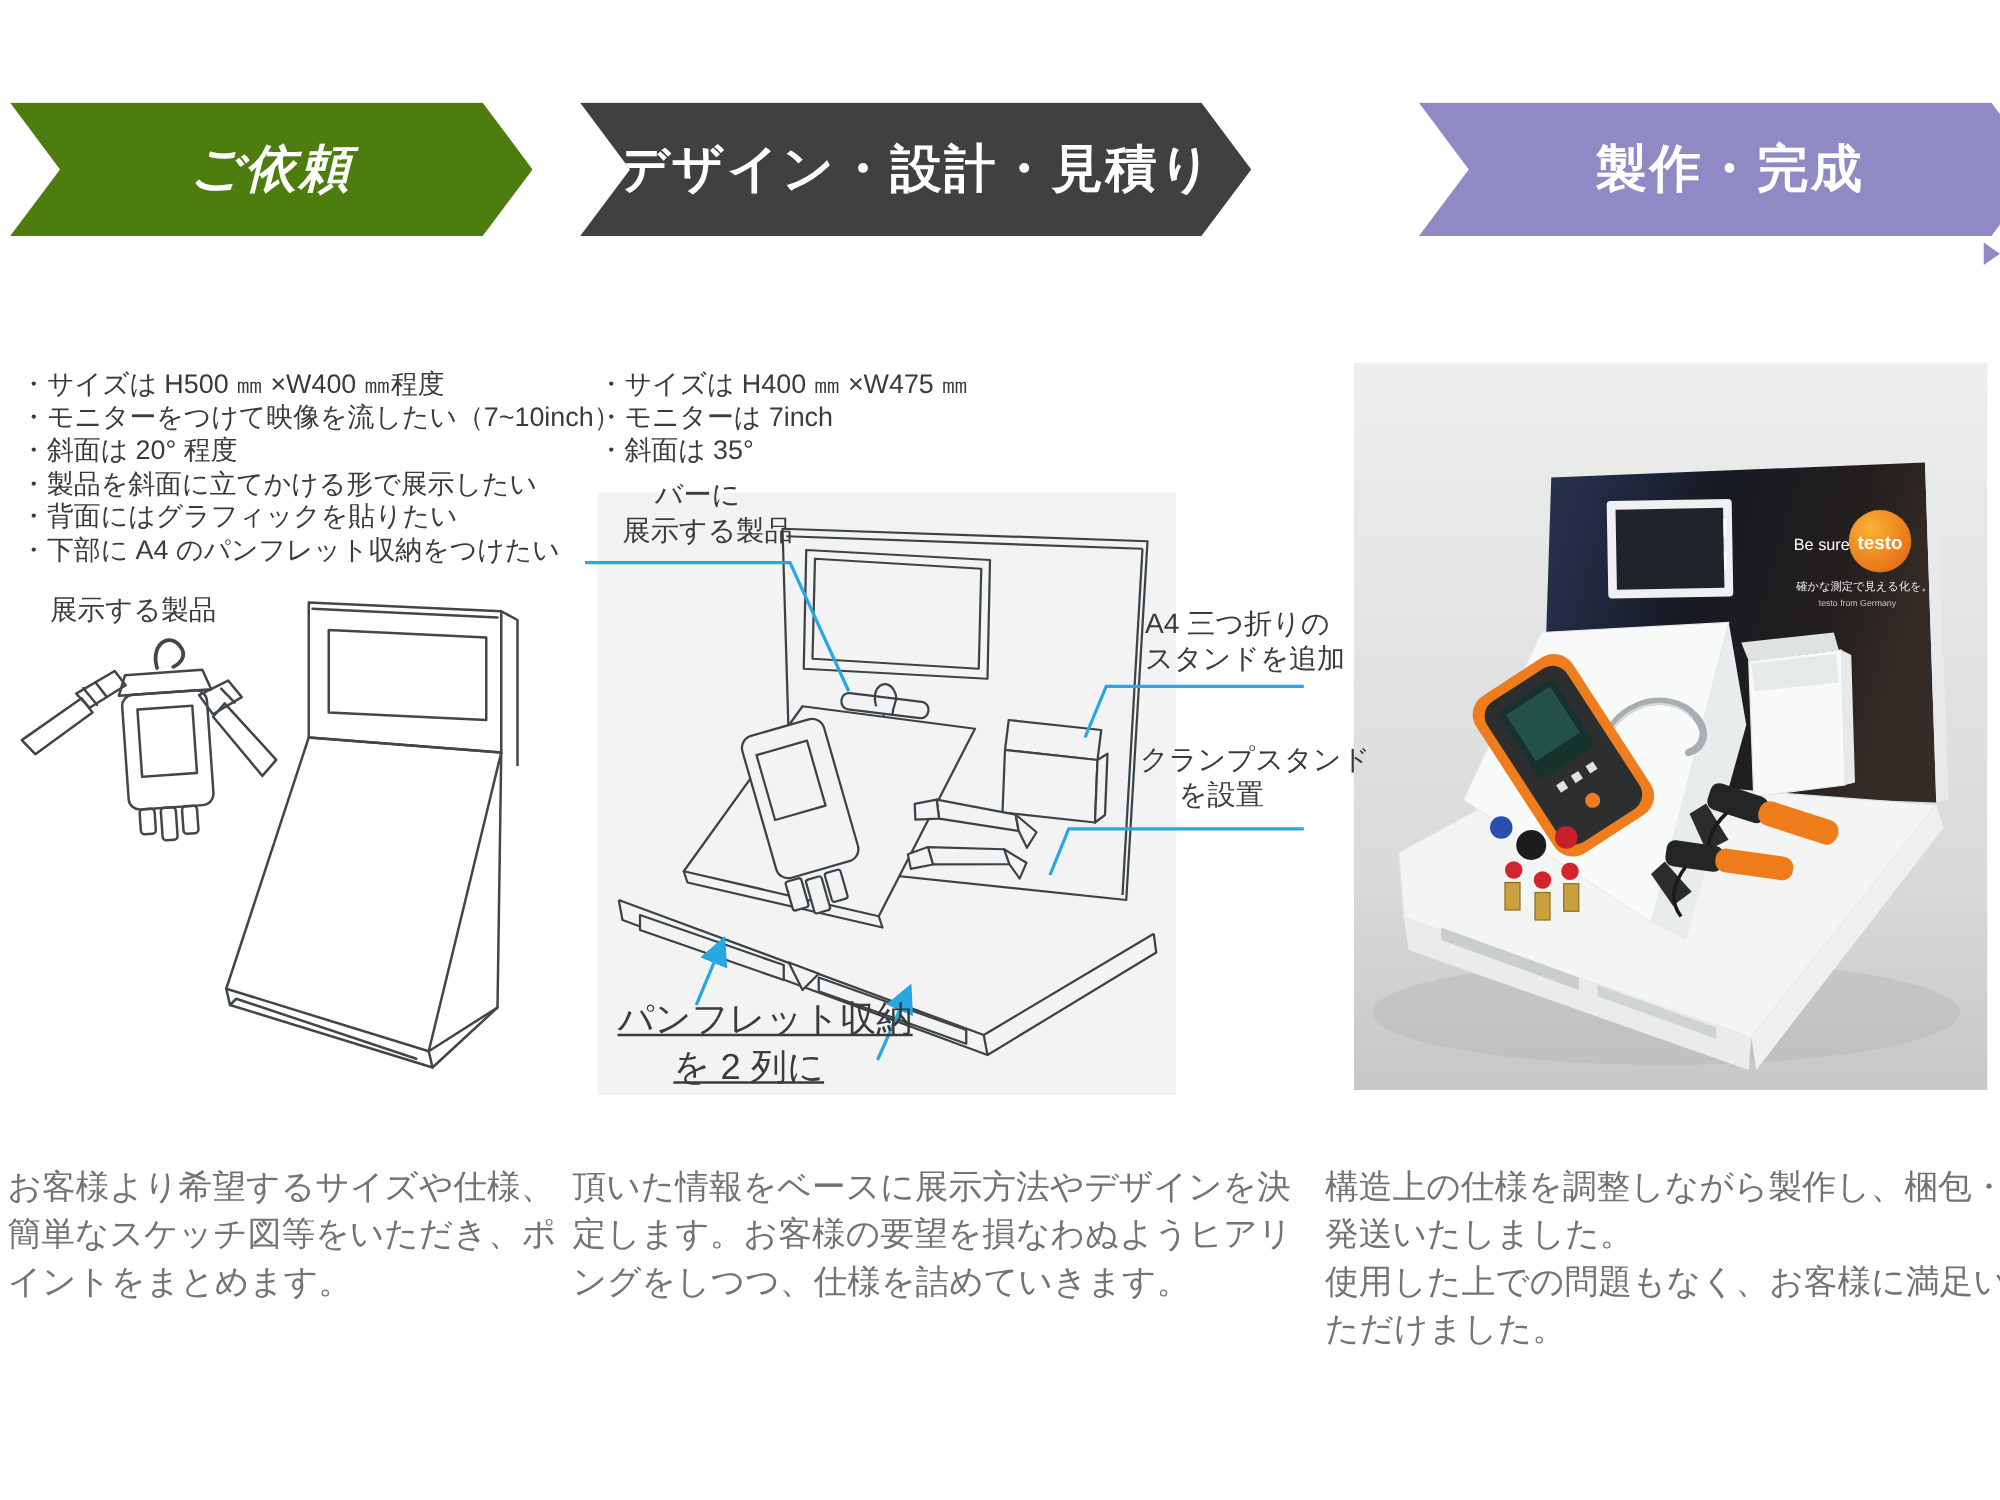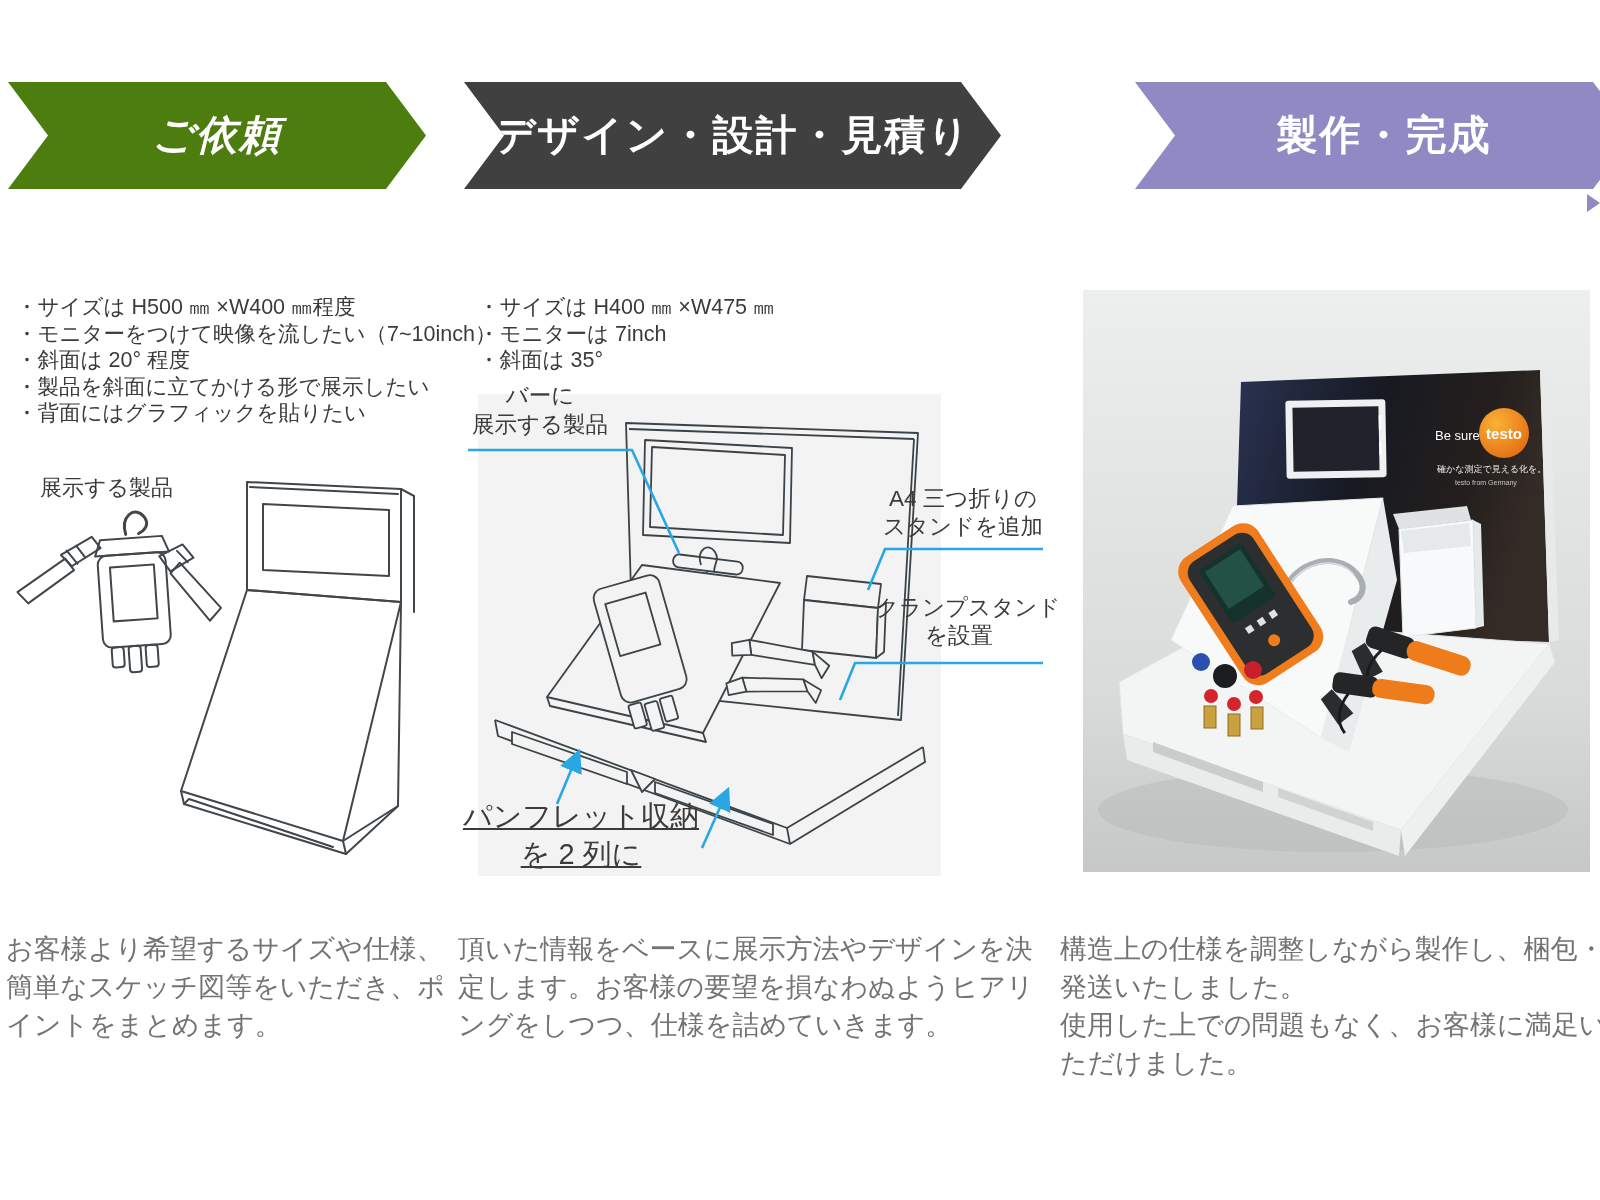--- a/index.html
+++ b/index.html
@@ -25,21 +25,21 @@
     position:absolute;left:1587px;top:194px;width:0;height:0;
     border-left:13px solid #8f89c4;border-top:9px solid transparent;border-bottom:9px solid transparent;
   }
   
   ul.spec{list-style:none;margin:10px;padding:0;font-size:21.5px;line-height:26.5px;white-space:nowrap;}
   #spec1{left:6px;top:284px;width:450px;}
   #spec2{left:468px;top:284px;width:440px;}
   
   .sketch-label{left:40px;top:473px;font-size:22px;}
   .note{position:absolute;text-align:center;color:#3b3b3b;z-index:5;}
-  .note div{white-space:nowrap;}
+  .note div{white-space:nowrap;margin-left:36px;}
   #note-hook{left:462px;top:381px;width:156px;font-size:22.5px;line-height:29px;}
   #note-a4{left:880px;top:485px;width:166px;font-size:22.5px;line-height:28px;}
   #note-clamp{left:876px;top:594px;width:166px;font-size:22.5px;line-height:28px;}
   #note-pam{left:458px;top:797px;width:246px;font-size:29px;line-height:38px;text-decoration:underline;}
   
   .para{font-size:27px;line-height:38px;color:#737373;}
   #para1{left:6px;top:930px;width:452px;}
   #para2{left:458px;top:930px;width:580px;}
   #para3{left:1060px;top:930px;width:548px;}
   svg{display:block;}
@@ -58,20 +58,21 @@
   <span class="lbl">製作・完成</span>
 </div>
 <div class="next-tri"></div>
 
 <ul class="spec abs" id="spec1">
   <li>・サイズは H500 ㎜ ×W400 ㎜程度</li>
   <li>・モニターをつけて映像を流したい（7~10inch）</li>
   <li>・斜面は 20° 程度</li>
   <li>・製品を斜面に立てかける形で展示したい</li>
   <li>・背面にはグラフィックを貼りたい</li>
+  <li>・下部に A4 のパンフレット収納をつけたい</li>
 </ul>
 
 <div class="abs sketch-label">展示する製品</div>
 
 <svg class="abs" style="left:3px;top:462px;" width="437" height="398" viewBox="0 0 437 398">
   <g fill="none" stroke="#41464b" stroke-width="2" stroke-linejoin="round" stroke-linecap="round">
 
     <g transform="rotate(-4 130 120)">
       <path d="M126,72 c-4,-18 10,-28 19,-17 c7,9 -1,15 -6,17" stroke-width="3"></path>
       <polygon points="100,76 162,76 168,92 94,92"></polygon>

